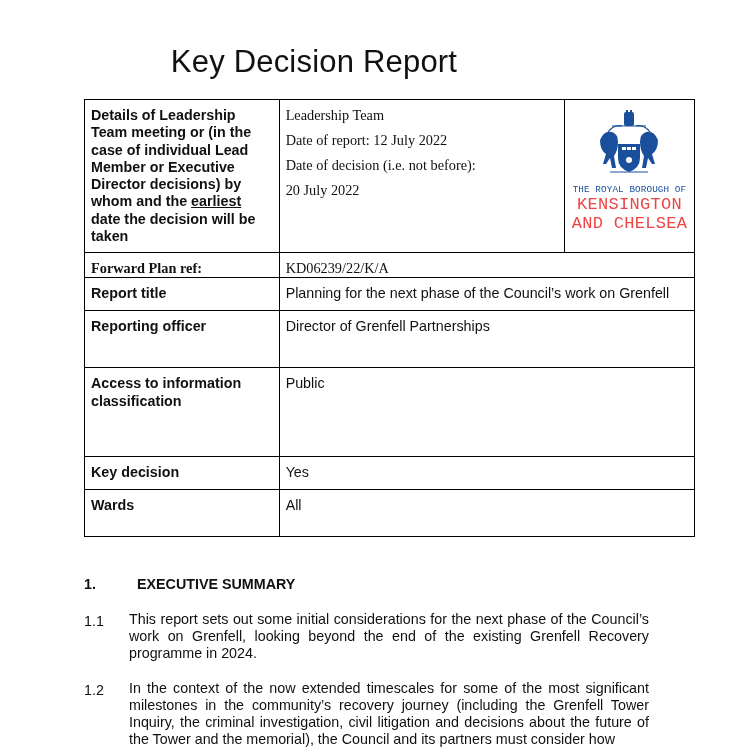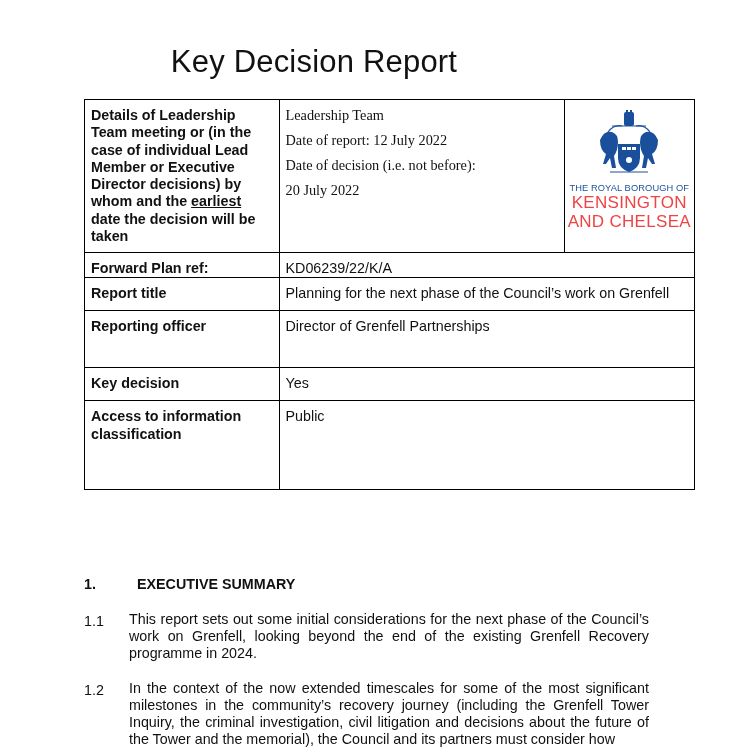--- a/index.html
+++ b/index.html
@@ -13,21 +13,21 @@
     }
     table.info {
       position: absolute; top: 99px; left: 84px; width: 611px;
       border-collapse: collapse; font-size: 14.3px;
     }
     table.info td { border: 1px solid #000; vertical-align: top; padding: 0; }
     td.lbl { width: 185px; font-weight: bold; padding: 7px 6px 0 6px !important; line-height: 17.3px; }
     td.val { padding: 7px 6px 0 6px !important; line-height: 17px; }
     .v-line { margin-bottom: 8px; font-family: Liberation Serif, serif; }
     .u { text-decoration: underline; }
-    .logo-cell { width: 130px; text-align: center; }
+    .logo-cell { width: 130px; text-align: center; font-family: Liberation Mono, monospace; }
     .logo-wrap { padding-top: 10px; }
     .logo-text-small { color: #1a4f9c; font-size: 9.3px; letter-spacing: 0.1px; margin-top: 2px; }
     .logo-text-big { color: #ef4444; font-size: 17px; line-height: 19px; letter-spacing: 0.3px; }
     .section {
       position: absolute; left: 84px; width: 566px; font-size: 14.3px;
     }
     .sec-num { position: absolute; left: 0; font-weight: bold; }
     .sec-title { position: absolute; left: 44px; font-weight: bold; margin-left: 9px; }
     .para { position: absolute; left: 84px; width: 566px; font-size: 14.3px; line-height: 17px; }
     .para .pn { position: absolute; left: 0; top: 2px; }
@@ -70,39 +70,43 @@
                 <rect x="36" y="37" width="4" height="3"></rect>
             <circle cx="33" cy="50" r="3"></circle>
           </g>
         </svg>
         <div class="logo-text-small">THE ROYAL BOROUGH OF</div>
         <div class="logo-text-big">KENSINGTON</div>
         <div class="logo-text-big">AND CHELSEA</div>
       </div>
     </td>
   </tr>
-  <tr style="height:21px;">
+  <tr style="height:21px;font-family:Liberation Serif, serif;">
     <td class="lbl">Forward Plan ref:</td>
     <td class="val" colspan="2">KD06239/22/K/A</td>
   </tr>
   <tr style="height:33px;padding-left:27px;">
     <td class="lbl">Report title</td>
     <td class="val" colspan="2">Planning for the next phase of the Council’s work on Grenfell</td>
   </tr>
   <tr style="height:57px;">
     <td class="lbl">Reporting officer</td>
     <td class="val" colspan="2">Director of Grenfell Partnerships</td>
   </tr>
+  <tr style="height:89px;">
+    <td class="lbl">Access to information classification</td>
+    <td class="val" colspan="2">Public</td>
+  </tr>
   <tr style="height:33px;">
     <td class="lbl">Key decision</td>
     <td class="val" colspan="2">Yes</td>
   </tr>
-  <tr style="height:89px;">
-    <td class="lbl">Access to information classification</td>
-    <td class="val" colspan="2">Public</td>
+  <tr style="height:47px;">
+    <td class="lbl">Wards</td>
+    <td class="val" colspan="2">All</td>
   </tr>
 </tbody>
   </table>
 
 <div class="section" style="top:576px;">
   <span class="sec-num">1.</span>
   <span class="sec-title">EXECUTIVE SUMMARY</span>
 </div>
 
 <div class="para" style="top:611px;">

